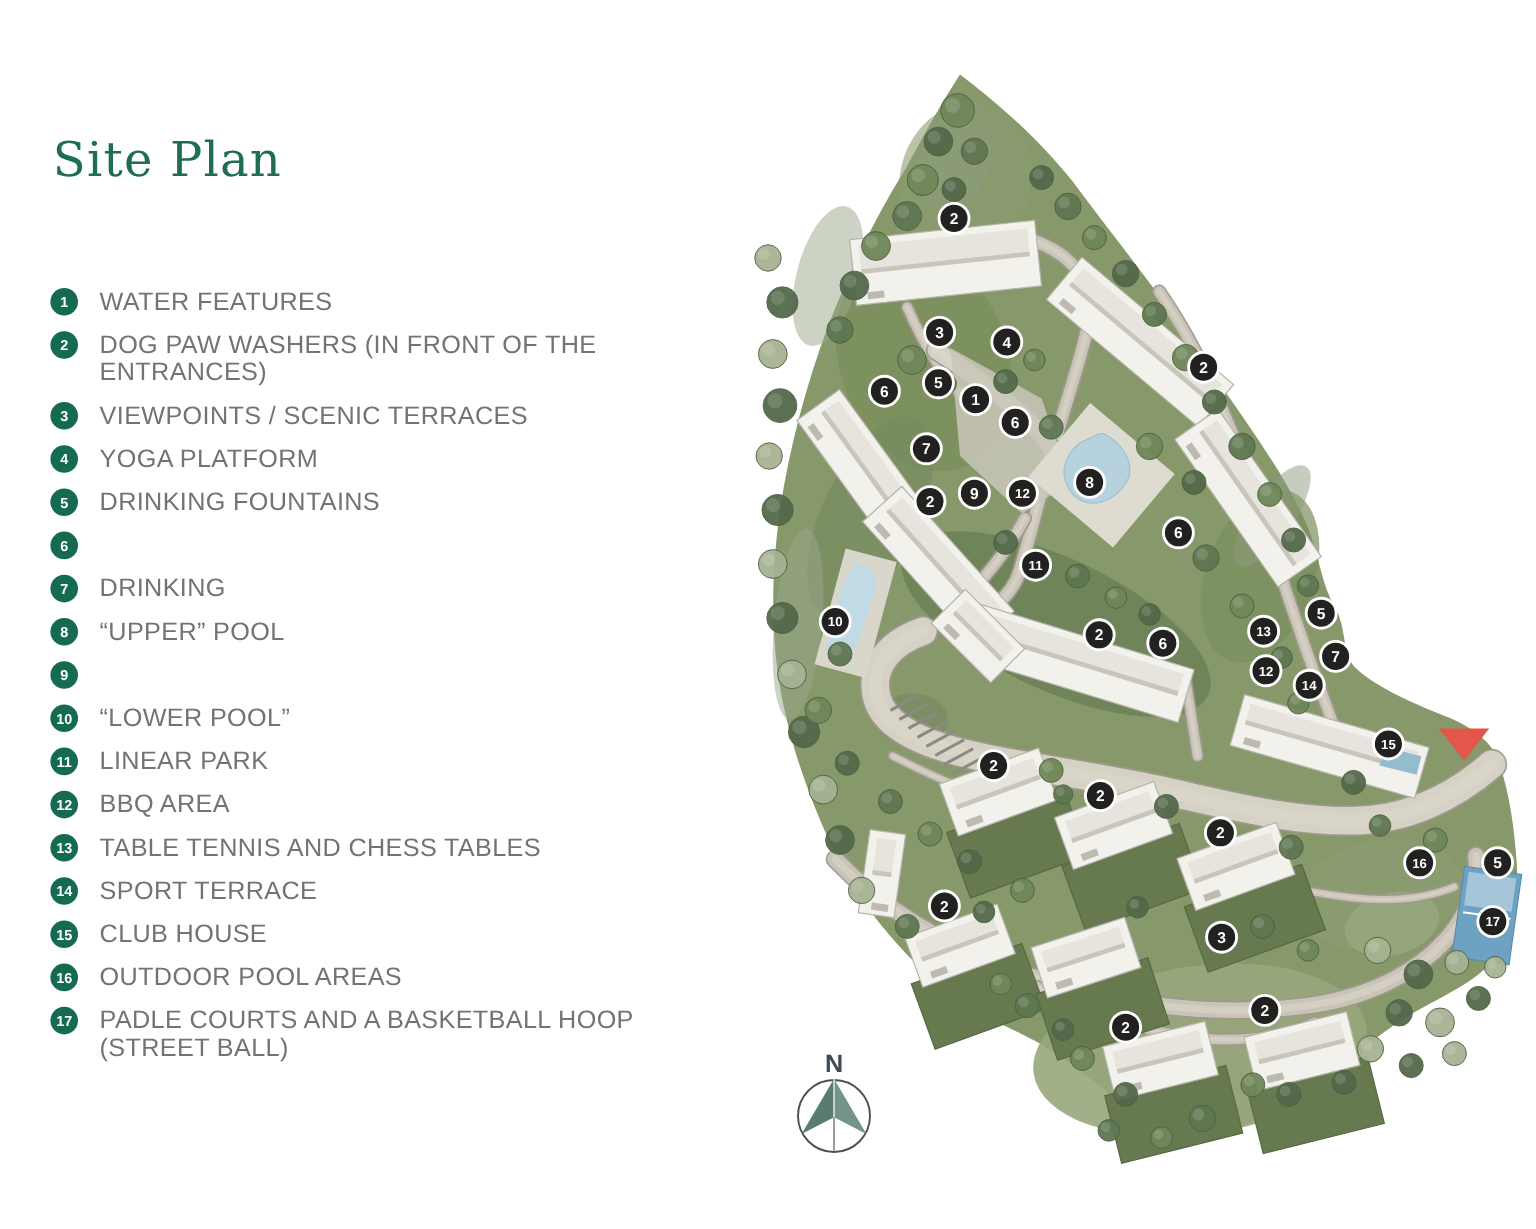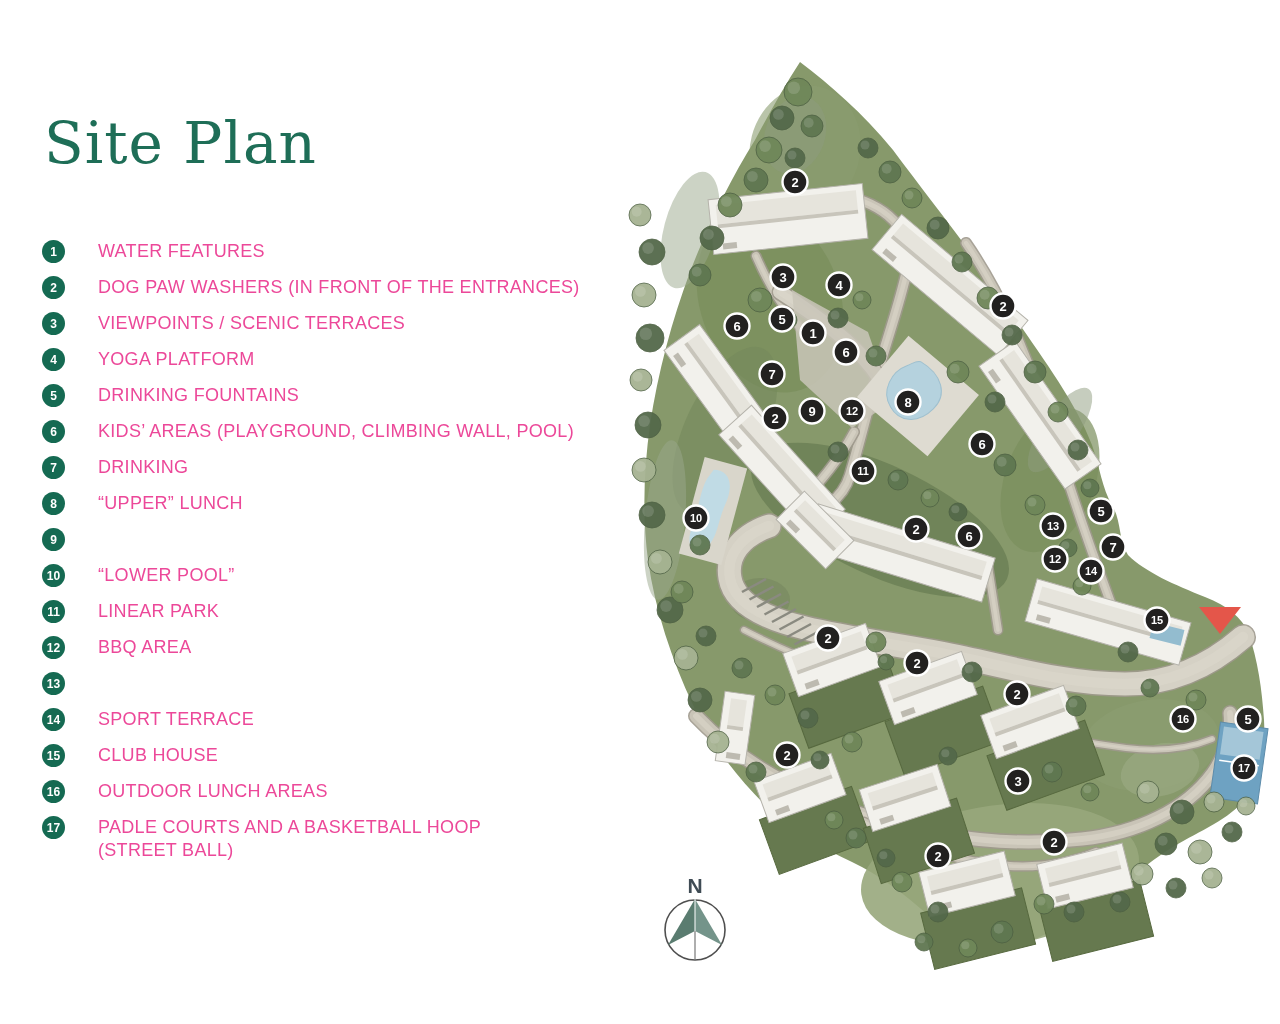--- a/index.html
+++ b/index.html
@@ -3,31 +3,31 @@
 <meta charset="utf-8">
 <style>
   html,body{margin:0;padding:0;}
   body{
     width:1280px;height:1024px;position:relative;overflow:hidden;
     background:#ffffff;font-family:"Liberation Sans",sans-serif;
   }
   .legend{position:absolute;left:44px;top:112px;width:600px;}
   .site-title{
     font-family:"DejaVu Serif",serif;font-weight:400;
-    font-size:58px;line-height:1.1;letter-spacing:1px;margin:0 0 64px 0;
+    font-size:40px;line-height:1.1;letter-spacing:1px;margin:0 0 64px 0;
   }
   .legend-list{position:absolute;left:-2px;top:128px;width:600px;}
   .legend-row{display:flex;align-items:flex-start;margin-bottom:13px;}
   .badge{
     flex:0 0 auto;width:23px;height:23px;border-radius:50%;
     color:#ffffff;font-size:12px;font-weight:bold;
     display:flex;align-items:center;justify-content:center;margin-top:0px;
   }
   .legend-label{
-    margin-left:33px;font-size:18px;color:#ec4899;letter-spacing:0.3px;
+    margin-left:18px;font-size:21px;color:#737373;letter-spacing:0.3px;
     line-height:23px;
   }
   #map-canvas{position:absolute;left:0;top:0;}
   .marker-num{font-family:"Liberation Sans",sans-serif;font-weight:bold;}
 </style>
 </head>
 <body>
 
 <svg id="map-canvas" width="1280" height="1024" viewBox="0 0 1280 1024">
 
@@ -580,58 +580,58 @@
       <div class="legend-row">
         <span class="badge" style="background: rgb(21, 106, 82);">4</span>
         <span class="legend-label">YOGA PLATFORM</span>
       </div>
       <div class="legend-row">
         <span class="badge" style="background: rgb(21, 106, 82);">5</span>
         <span class="legend-label">DRINKING FOUNTAINS</span>
       </div>
       <div class="legend-row">
         <span class="badge" style="background: rgb(21, 106, 82);">6</span>
-        <span class="legend-label">KIDS’ AREAS (PLAYGROUND, CLIMBING WALL, POOL)</span>
       </div>
       <div class="legend-row">
         <span class="badge" style="background: rgb(21, 106, 82);">7</span>
         <span class="legend-label">DRINKING</span>
       </div>
       <div class="legend-row">
         <span class="badge" style="background: rgb(21, 106, 82);">8</span>
-        <span class="legend-label">“UPPER” LUNCH</span>
+        <span class="legend-label">“UPPER” POOL</span>
       </div>
       <div class="legend-row">
         <span class="badge" style="background: rgb(21, 106, 82);">9</span>
       </div>
       <div class="legend-row">
         <span class="badge" style="background: rgb(21, 106, 82);">10</span>
         <span class="legend-label">“LOWER POOL”</span>
       </div>
       <div class="legend-row">
         <span class="badge" style="background: rgb(21, 106, 82);">11</span>
         <span class="legend-label">LINEAR PARK</span>
       </div>
       <div class="legend-row">
         <span class="badge" style="background: rgb(21, 106, 82);">12</span>
         <span class="legend-label">BBQ AREA</span>
       </div>
       <div class="legend-row">
         <span class="badge" style="background: rgb(21, 106, 82);">13</span>
+        <span class="legend-label">TABLE TENNIS AND CHESS TABLES</span>
       </div>
       <div class="legend-row">
         <span class="badge" style="background: rgb(21, 106, 82);">14</span>
         <span class="legend-label">SPORT TERRACE</span>
       </div>
       <div class="legend-row">
         <span class="badge" style="background: rgb(21, 106, 82);">15</span>
         <span class="legend-label">CLUB HOUSE</span>
       </div>
       <div class="legend-row">
         <span class="badge" style="background: rgb(21, 106, 82);">16</span>
-        <span class="legend-label">OUTDOOR LUNCH AREAS</span>
+        <span class="legend-label">OUTDOOR POOL AREAS</span>
       </div>
       <div class="legend-row">
         <span class="badge" style="background: rgb(21, 106, 82);">17</span>
         <span class="legend-label">PADLE COURTS AND A BASKETBALL HOOP<br>(STREET BALL)</span>
       </div>
     </div>
 </div>
 
 </body></html>

